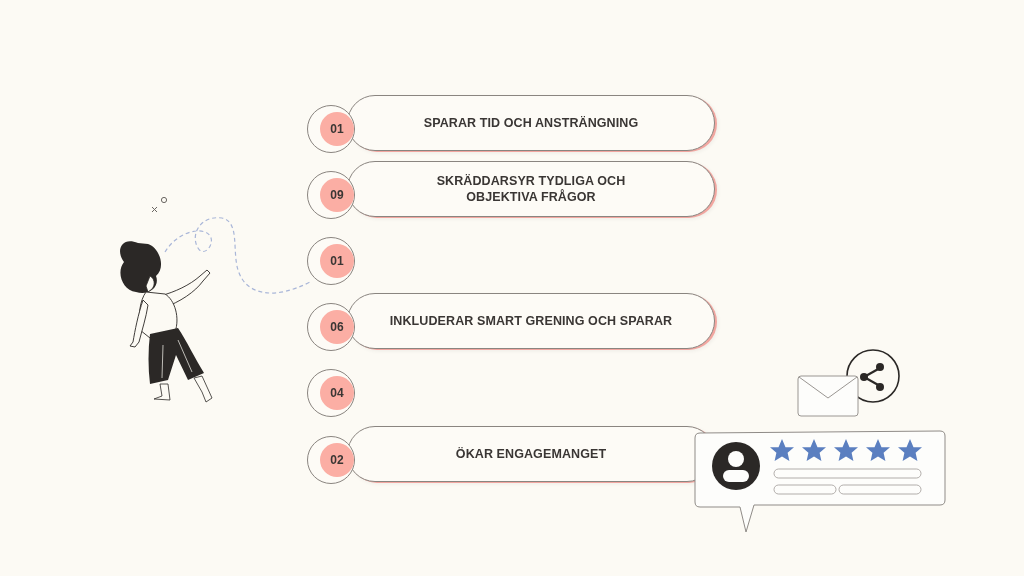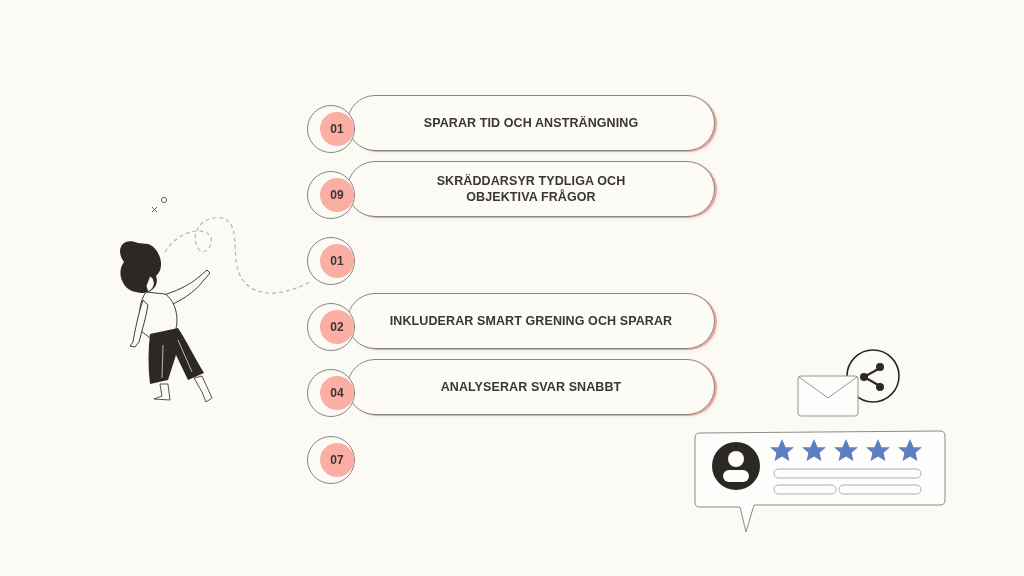--- a/index.html
+++ b/index.html
@@ -66,39 +66,39 @@
   </div>
 
   <div class="step" style="top:227px">
     <div class="badge-ring">
       <div class="badge">01</div>
     </div>
   </div>
 
   <div class="step" style="top:293px">
     <div class="badge-ring">
-      <div class="badge">02</div>
+      <div class="badge">06</div>
     </div>
     <div class="pill">
       <div class="pill-text" style="width:300px">INKLUDERAR SMART GRENING OCH SPARAR</div>
     </div>
   </div>
 
   <div class="step" style="top:359px">
     <div class="badge-ring">
       <div class="badge">04</div>
     </div>
-    <div class="pill">
-      <div class="pill-text">ANALYSERAR SVAR SNABBT</div>
-    </div>
   </div>
 
   <div class="step" style="top:426px">
     <div class="badge-ring">
-      <div class="badge">07</div>
+      <div class="badge">02</div>
+    </div>
+    <div class="pill">
+      <div class="pill-text">ÖKAR ENGAGEMANGET</div>
     </div>
   </div>
 
   <svg style="left:0;top:0" width="1024" height="576" viewBox="0 0 1024 576">
 
     <g stroke="#6b6763" stroke-width="1" fill="none">
       <circle cx="164" cy="200" r="2.6"></circle>
       <path d="M152 207 l5 5 M157 207 l-5 5"></path>
     </g>
 

